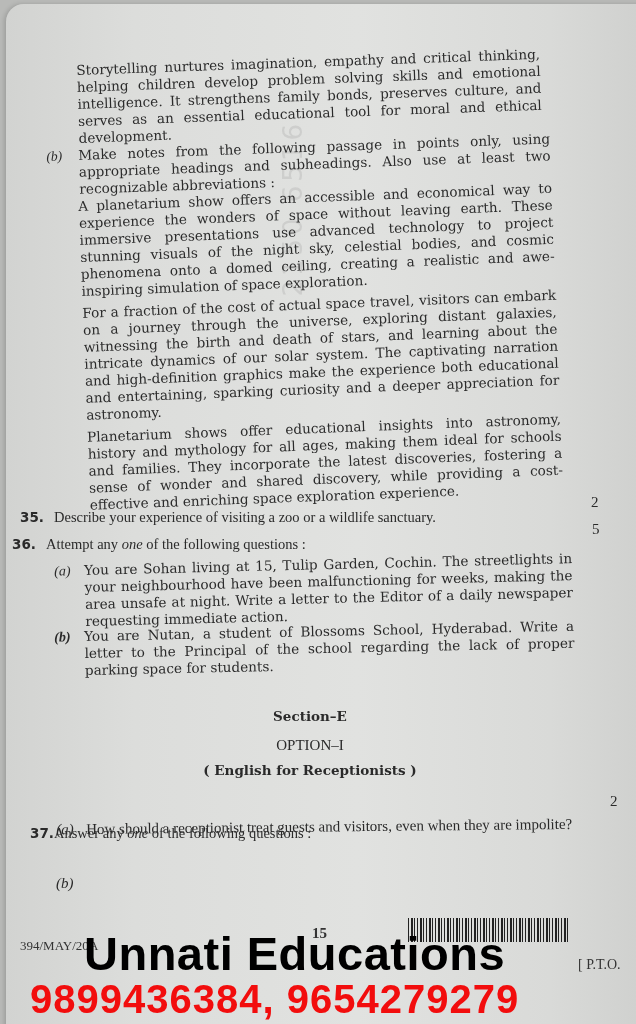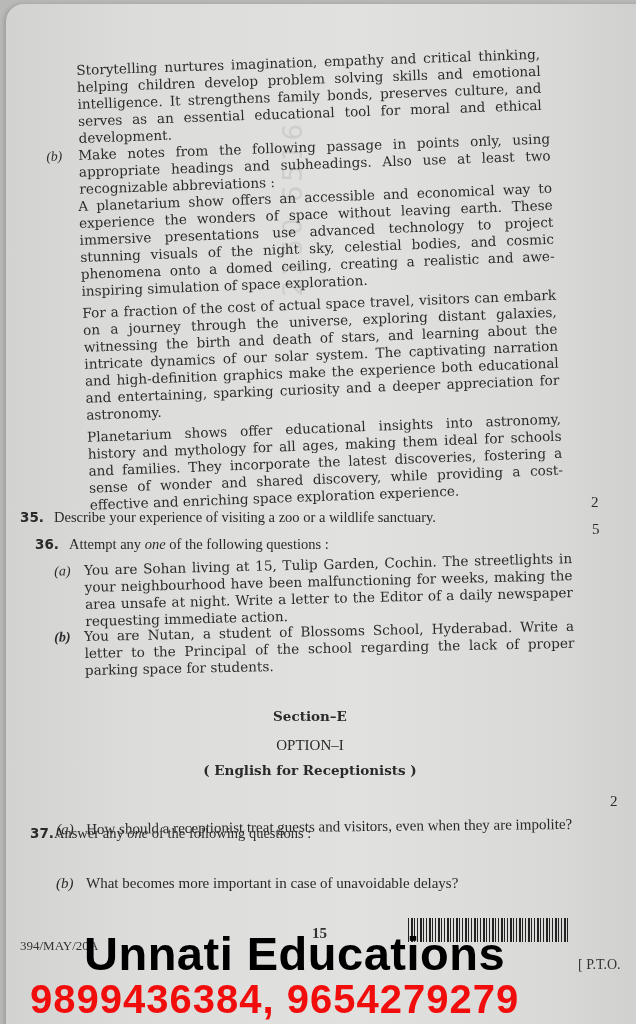--- a/index.html
+++ b/index.html
@@ -86,21 +86,21 @@
   <p>A planetarium show offers an accessible and economical way to experience the wonders of space without leaving earth. These immersive presentations use advanced technology to project stunning visuals of the night sky, celestial bodies, and cosmic phenomena onto a domed ceiling, creating a realistic and awe-inspiring simulation of space exploration.</p>
   <p>For a fraction of the cost of actual space travel, visitors can embark on a journey through the universe, exploring distant galaxies, witnessing the birth and death of stars, and learning about the intricate dynamics of our solar system. The captivating narration and high-definition graphics make the experience both educational and entertaining, sparking curiosity and a deeper appreciation for astronomy.</p>
   <p>Planetarium shows offer educational insights into astronomy, history and mythology for all ages, making them ideal for schools and families. They incorporate the latest discoveries, fostering a sense of wonder and shared discovery, while providing a cost-effective and enriching space exploration experience.</p>
 </div>
 
 <div class="qrow" style="left:20px; top:508px;">
   <span class="qnum">35.</span><span>Describe your experience of visiting a zoo or a wildlife sanctuary.</span>
 </div>
 <div class="marks" style="left:591px; top:494px;">2</div>
 
-<div class="qrow" style="left:35px; top:535px;">
+<div class="qrow" style="left:12px; top:535px;">
   <span class="qnum">36.</span><span>Attempt any </span><em>one</em><span> of the following questions :</span>
 </div>
 <div class="marks" style="left:592px; top:521px;">5</div>
 
 <div class="sub" style="left:84px; top:562px; width:488px; transform:rotate(-1.4deg);">
   <span class="lbl">(a)</span>
   <span>You are Sohan living at 15, Tulip Garden, Cochin. The streetlights in your neighbourhood have been malfunctioning for weeks, making the area unsafe at night. Write a letter to the Editor of a daily newspaper requesting immediate action.</span>
 </div>
 <div class="sub" style="left:84px; top:628px; width:490px; transform:rotate(-1.2deg);">
   <span class="lbl" style="font-weight:bold;">(b)</span>
@@ -115,21 +115,20 @@
   <span class="qnum">37.</span><span>Answer any </span><em>one</em><span> of the following questions :</span>
 </div>
 <div class="marks" style="left:610px; top:793px;">2</div>
 
 <div class="sub2" style="left:86px; top:820px; width:500px; transform:rotate(-0.6deg); transform-origin:left top;">
   <span class="lbl">(a)</span>
   <span>How should a receptionist treat guests and visitors, even when they are impolite?</span>
 </div>
 <div class="sub2" style="left:86px; top:874px; width:500px;">
   <span class="lbl">(b)</span>
-  <span>What becomes more important in case of unavoidable delays?</span>
 </div>
 
 <div class="footer-code">
   <span>394/MAY/20</span><span>A</span>
 </div>
 <div class="footer-page">15</div>
 <div class="barcode"></div>
 <div class="pto">[ P.T.O.</div>
 
 <div class="brand">Unnati Educations</div>

